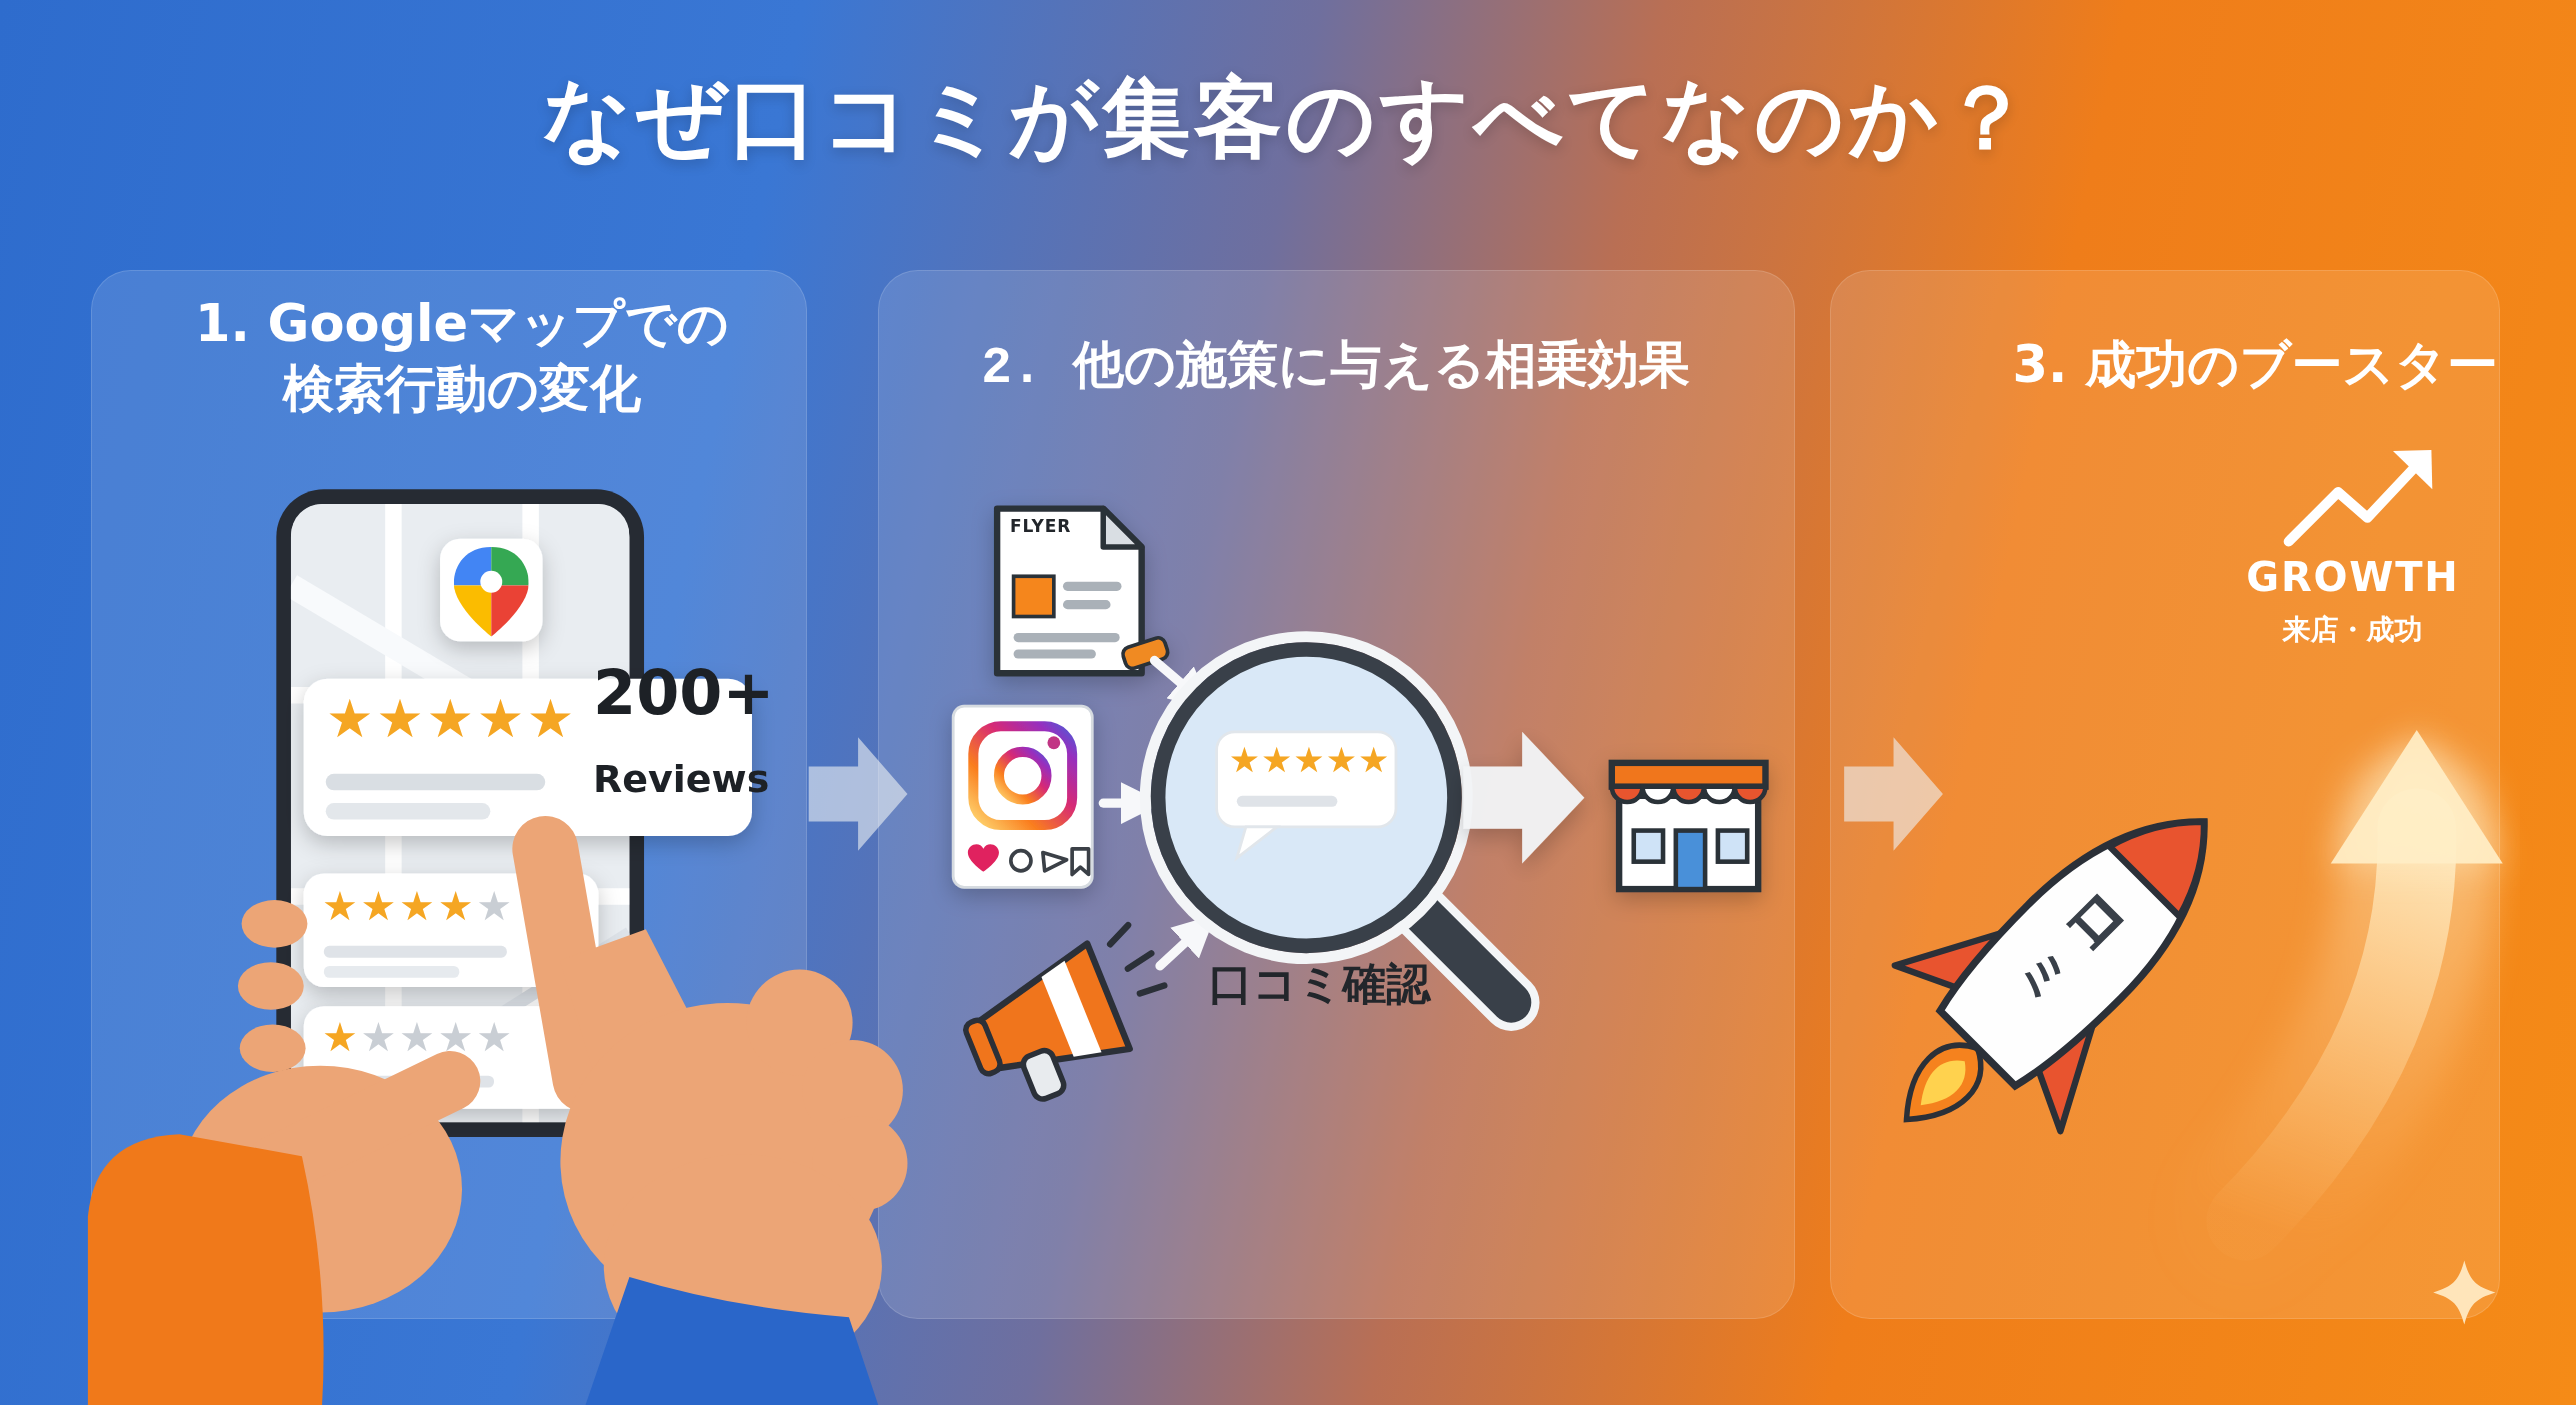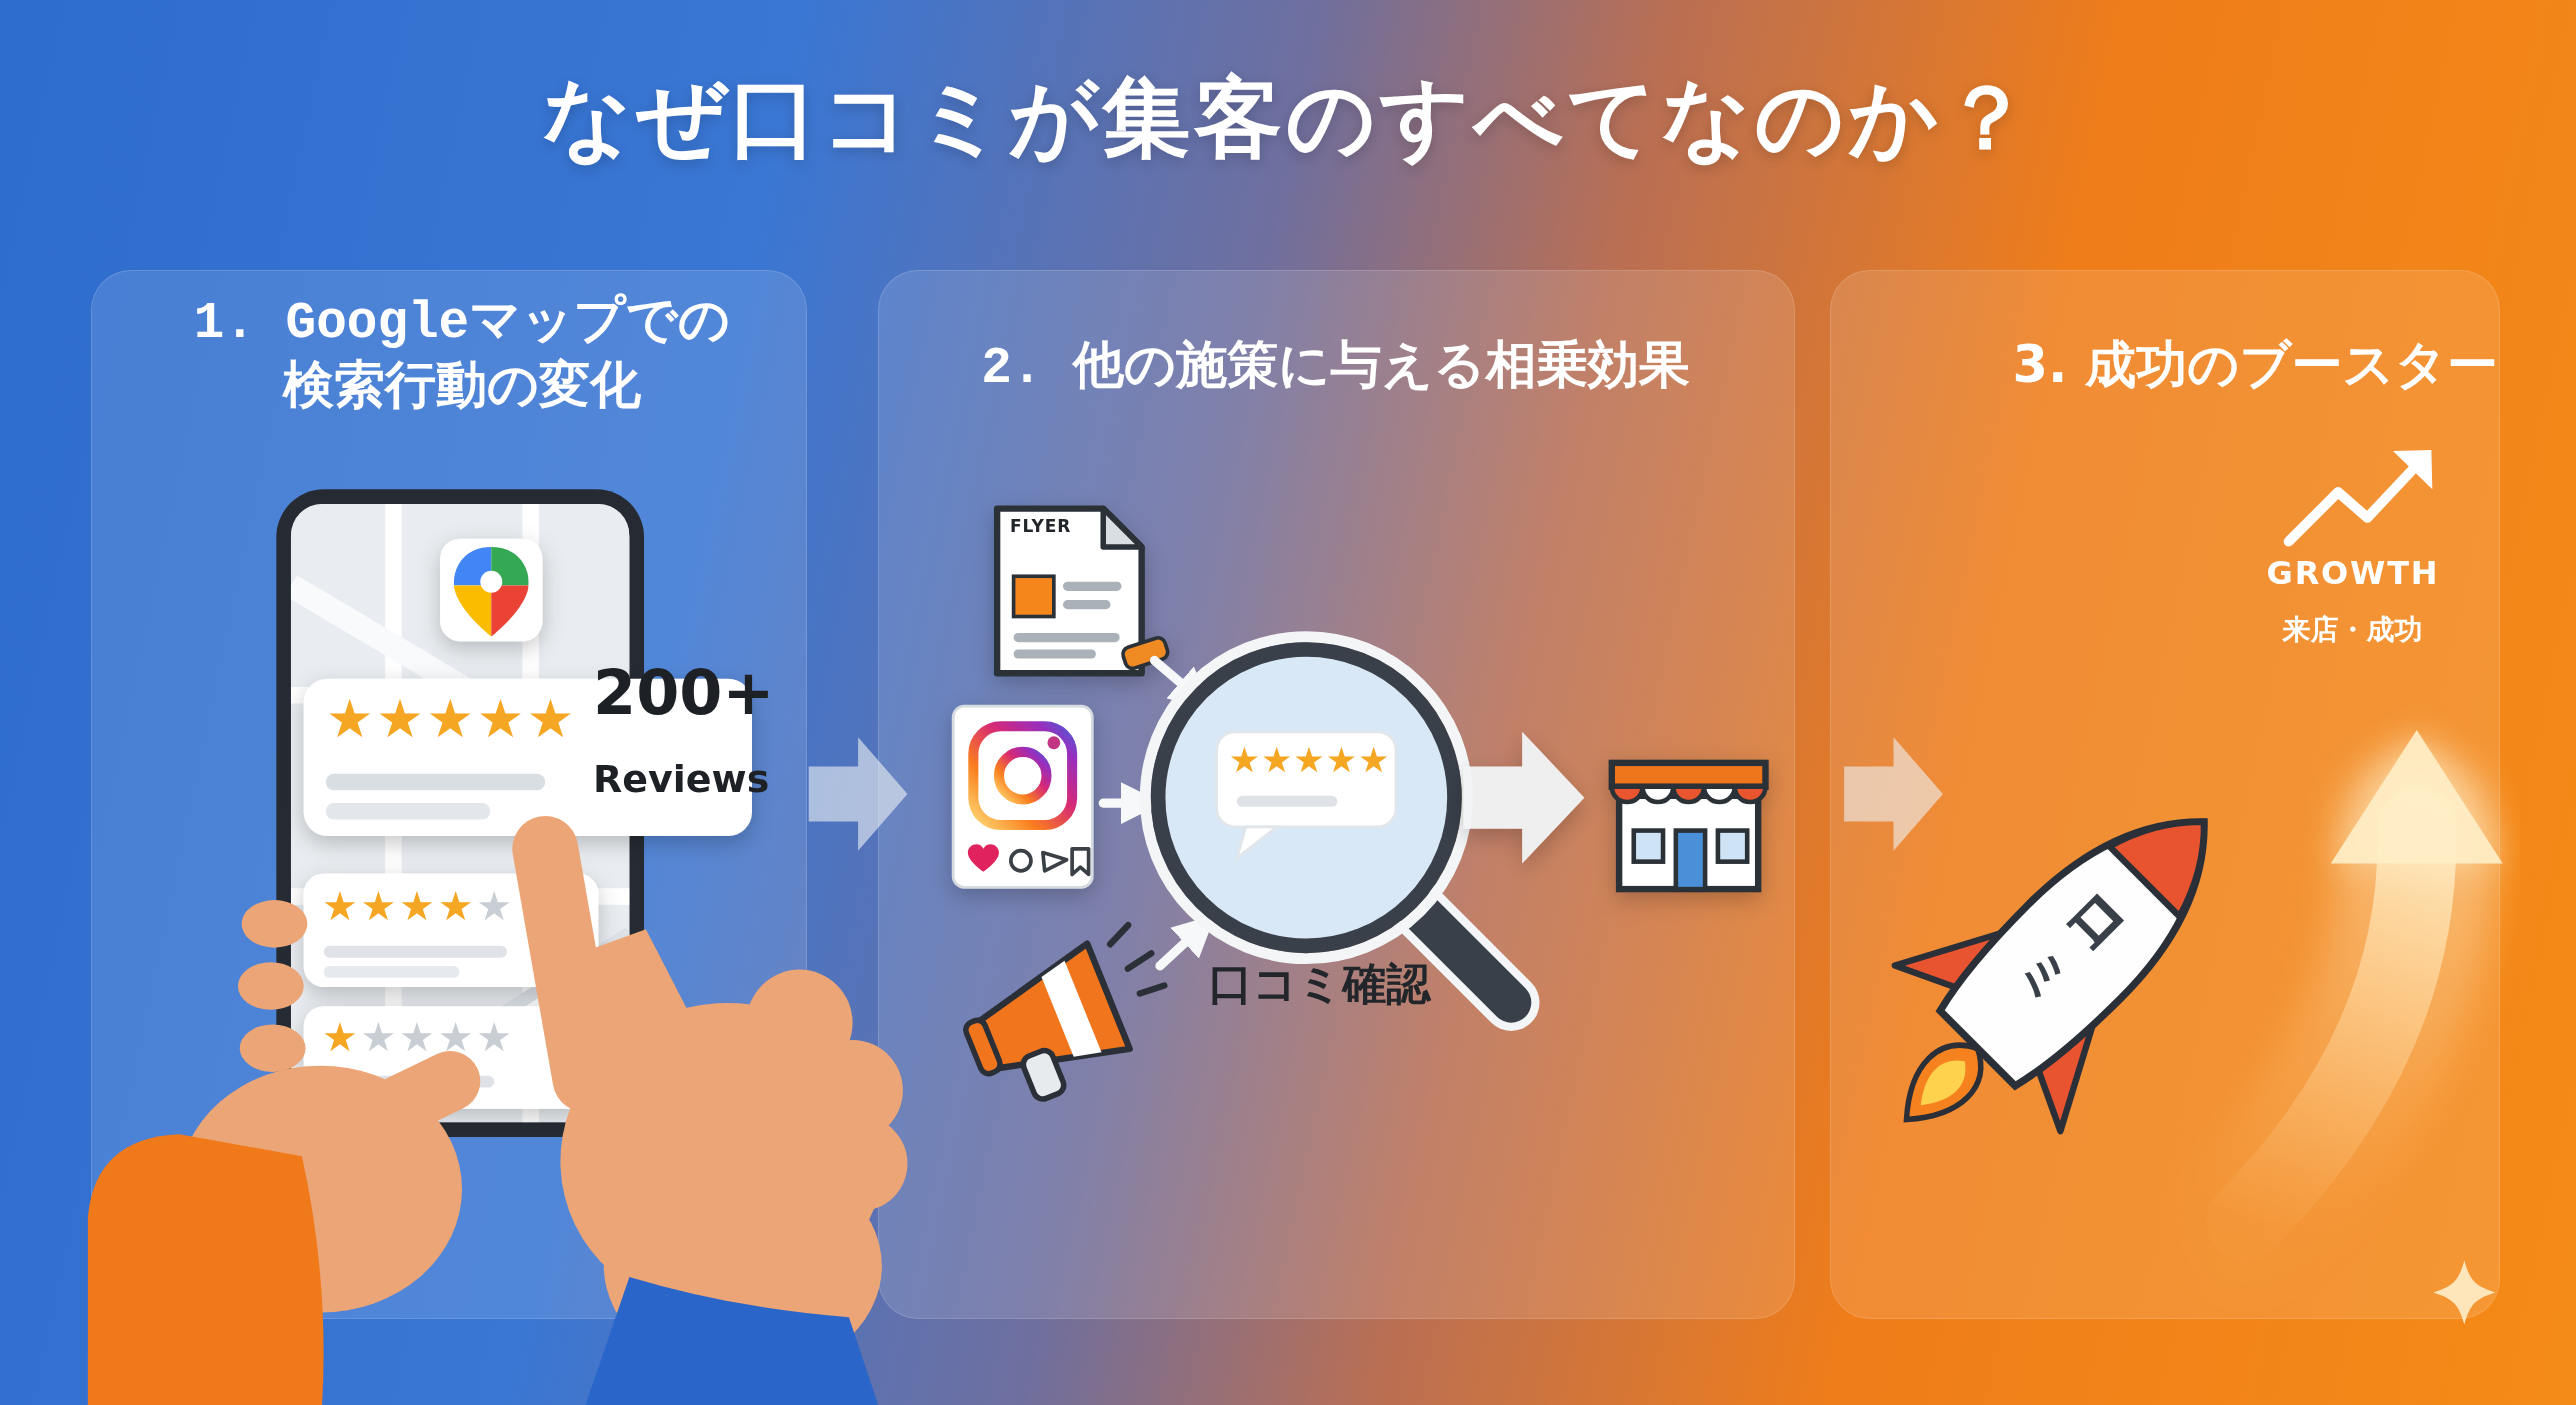--- a/index.html
+++ b/index.html
@@ -16,39 +16,39 @@
     border:1.8px solid rgba(255,255,255,0.14);
     border-radius:40px;
   }
   .p1{left:91px;width:714px;}
   .p2{left:878px;width:915px;}
   .p3{left:1830px;width:668px;}
   svg.layer{position:absolute;left:0;top:0;width:2576px;height:1405px;}
 
   .title{left:0;right:0;top:59px;text-align:center;font-size:88px;letter-spacing:3.7px;
          text-shadow:0 3.7px 12.8px rgba(0,0,0,0.18);}
-  .p1h{left:91px;width:742px;top:291px;text-align:center;font-size:51px;line-height:1.28;font-family:Liberation Mono, monospace;}
+  .p1h{left:91px;width:742px;top:291px;text-align:center;font-size:51px;line-height:1.28;}
   .p2h{left:878px;width:915px;top:331px;text-align:center;font-size:51px;font-family:Liberation Mono, monospace;}
   .p3h{left:1830px;width:668px;top:331px;text-align:right;font-size:51px;}
 
   .stars{position:absolute;letter-spacing:2.7px;line-height:1;}
   .stars .on{color:#f5a623;}
   .stars .off{color:#c9ced4;}
   .card1-stars{left:326px;top:692px;font-size:53px;}
   .card2-stars{left:322px;top:886px;font-size:40px;}
   .card3-stars{left:322px;top:1017px;font-size:40px;}
   .mag-stars{left:1220px;top:743px;width:179px;text-align:center;font-size:35px;letter-spacing:0.9px;}
 
   .card1-count{left:593px;top:656px;width:161px;text-align:center;font-size:62px;font-weight:800;color:#1d2126;}
   .card1-label{left:593px;top:757px;width:161px;text-align:center;font-size:38px;font-weight:700;color:#1d2126;}
 
   .flyer-label{left:1010px;top:516px;font-size:17px;font-weight:800;color:#22262b;letter-spacing:0.9px;}
   .mag-caption{left:1173px;top:955px;width:293px;text-align:center;font-size:44px;font-weight:800;color:#22262b;}
 
-  .growth{left:2216px;top:554px;width:274px;text-align:center;font-size:32px;letter-spacing:1.8px;}
+  .growth{left:2216px;top:554px;width:274px;text-align:center;font-size:40px;letter-spacing:1.8px;}
   .visit{left:2188px;top:611px;width:329px;text-align:center;font-size:28px;}
 
   .rocket-label{
     left:2031px;top:814px;width:110px;height:238px;
     display:flex;align-items:center;justify-content:center;
     transform:rotate(45deg);
     writing-mode:vertical-rl;
     font-size:51px;font-weight:800;color:#394049;letter-spacing:9.1px;
   }
 </style>

